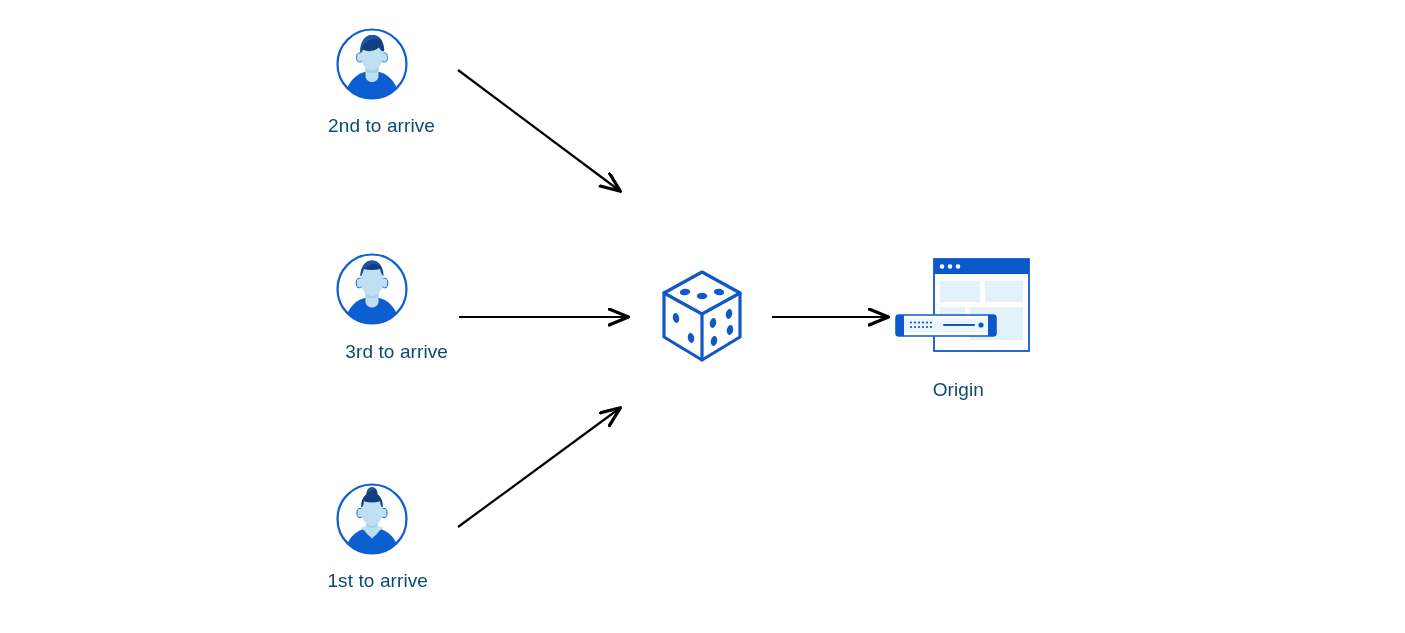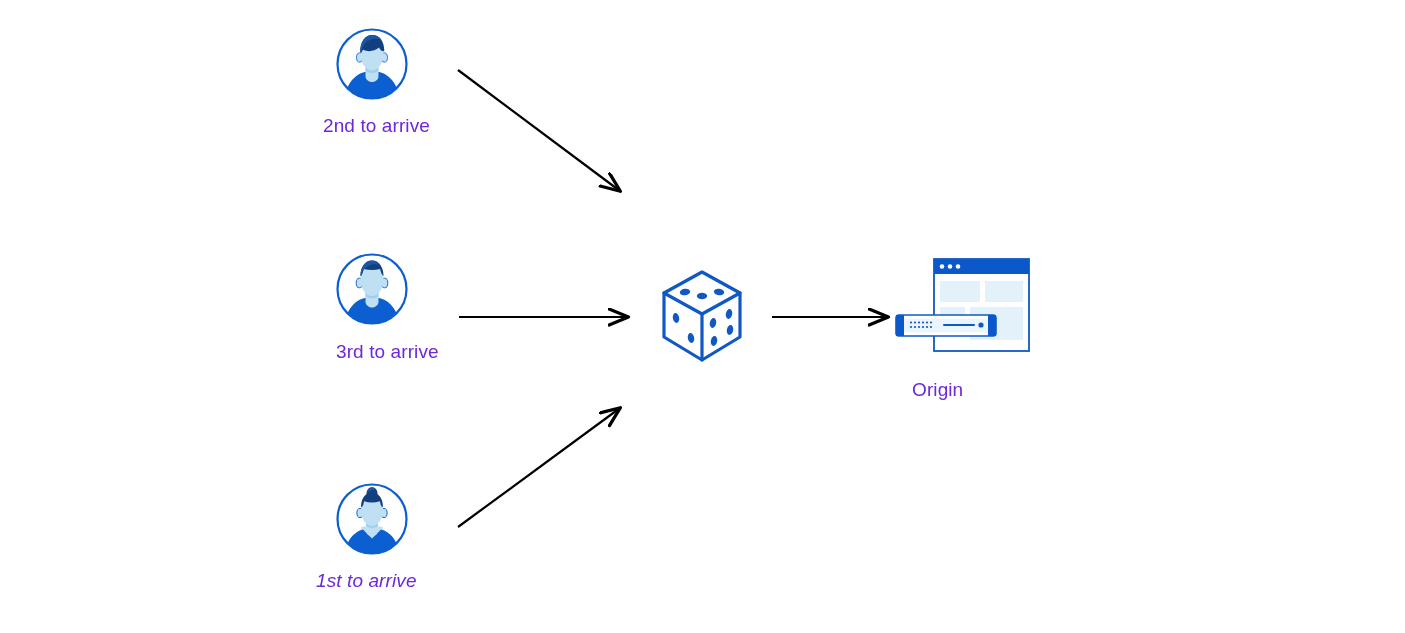--- a/index.html
+++ b/index.html
@@ -18,25 +18,24 @@
     overflow: hidden;
   }
   .avatar-wrap {
     position: absolute;
     width: 74px;
     height: 74px;
   }
   .node-label {
     position: absolute;
     font-size: 19px;
-    color: #6d28d9;
-    text-align: left;
+    color: #0c4a6e;
+    text-align: right;
     white-space: nowrap;
     letter-spacing: 0.1px;
-    margin-left: 8px;
   }
   .svg-layer {
     position: absolute;
     left: 0;
     top: 0;
     width: 1405px;
     height: 633px;
     pointer-events: none;
   }
   .dice-wrap {
@@ -131,21 +130,21 @@
         <ellipse cx="25" cy="31" rx="3.1" ry="4.6" fill="#bfe0f2" stroke="#1e69c8" stroke-width="1"></ellipse>
         <ellipse cx="49" cy="31" rx="3.1" ry="4.6" fill="#bfe0f2" stroke="#1e69c8" stroke-width="1"></ellipse>
         <path d="M26 27 c0 -10.5 4.8 -16.5 11 -16.5 s11 6 11 16.5 c0 9.8 -4.8 17 -11 17 s-11 -7.2 -11 -17 z" fill="#bfe0f2"></path>
         <path d="M26.2 25.5 c-0.6 -9 4.2 -14.8 10.8 -14.8 c6.6 0 11.4 5.8 10.8 14.8 c-1.8 -0.6 -2.4 -3.4 -2.8 -6.2 c-5.2 1.6 -11 1.6 -16 0 c-0.4 2.8 -1 5.6 -2.8 6.2 z" fill="#123f7d"></path>
         <path d="M31.5 11.5 c0 -3.6 2.4 -6.2 5.5 -6.2 c3.1 0 5.5 2.6 5.5 6.2 c0 3.2 -2.4 5.2 -5.5 5.2 c-3.1 0 -5.5 -2 -5.5 -5.2 z" fill="#123f7d"></path>
         <path d="M32.5 11 c0 -3.2 2 -5.4 4.5 -5.4 c1.5 0 2.8 0.8 3.6 2.1 c-3.4 -0.3 -6.4 1.4 -8.1 3.3 z" fill="#1b56a5"></path>
       </g>
       <circle cx="37" cy="37" r="34.5" fill="none" stroke="#0b5fd0" stroke-width="2.2"></circle>
     </svg>
   </div>
-  <div class="node-label" style="left:308px; top:570px; width:120px;font-style:italic;">1st to arrive</div>
+  <div class="node-label" style="left:308px; top:570px; width:120px;">1st to arrive</div>
 
   <div class="dice-wrap" style="left:656px; top:266px;">
     <svg width="92" height="100" viewBox="0 0 92 100">
       <g fill="none" stroke="#1059c4" stroke-width="3.2" stroke-linejoin="round" stroke-linecap="round">
         <path d="M46 6 L84 27 L84 71 L46 94 L8 71 L8 27 Z"></path>
         <path d="M8 27 L46 48 L84 27"></path>
         <path d="M46 48 L46 94"></path>
       </g>
       <g fill="#1059c4">
         <ellipse cx="29" cy="26" rx="5.2" ry="3.3" transform="rotate(-8 29 26)"></ellipse>
@@ -198,15 +197,15 @@
           <circle cx="29" cy="72" r="1.1"></circle>
             <circle cx="33" cy="72" r="1.1"></circle>
           <circle cx="37" cy="72" r="1.1"></circle>
             <circle cx="41" cy="72" r="1.1"></circle>
         </g>
         <line x1="54" y1="70" x2="84" y2="70" stroke="#1059c4" stroke-width="2" stroke-linecap="round"></line>
         <circle cx="91" cy="70" r="2.6" fill="#1059c4"></circle>
       </g>
     </svg>
   </div>
-  <div class="node-label" style="left:904px; top:379px; width:120px;">Origin</div>
+  <div class="node-label" style="left:864px; top:379px; width:120px;">Origin</div>
 
 </div>
 
 </body></html>

